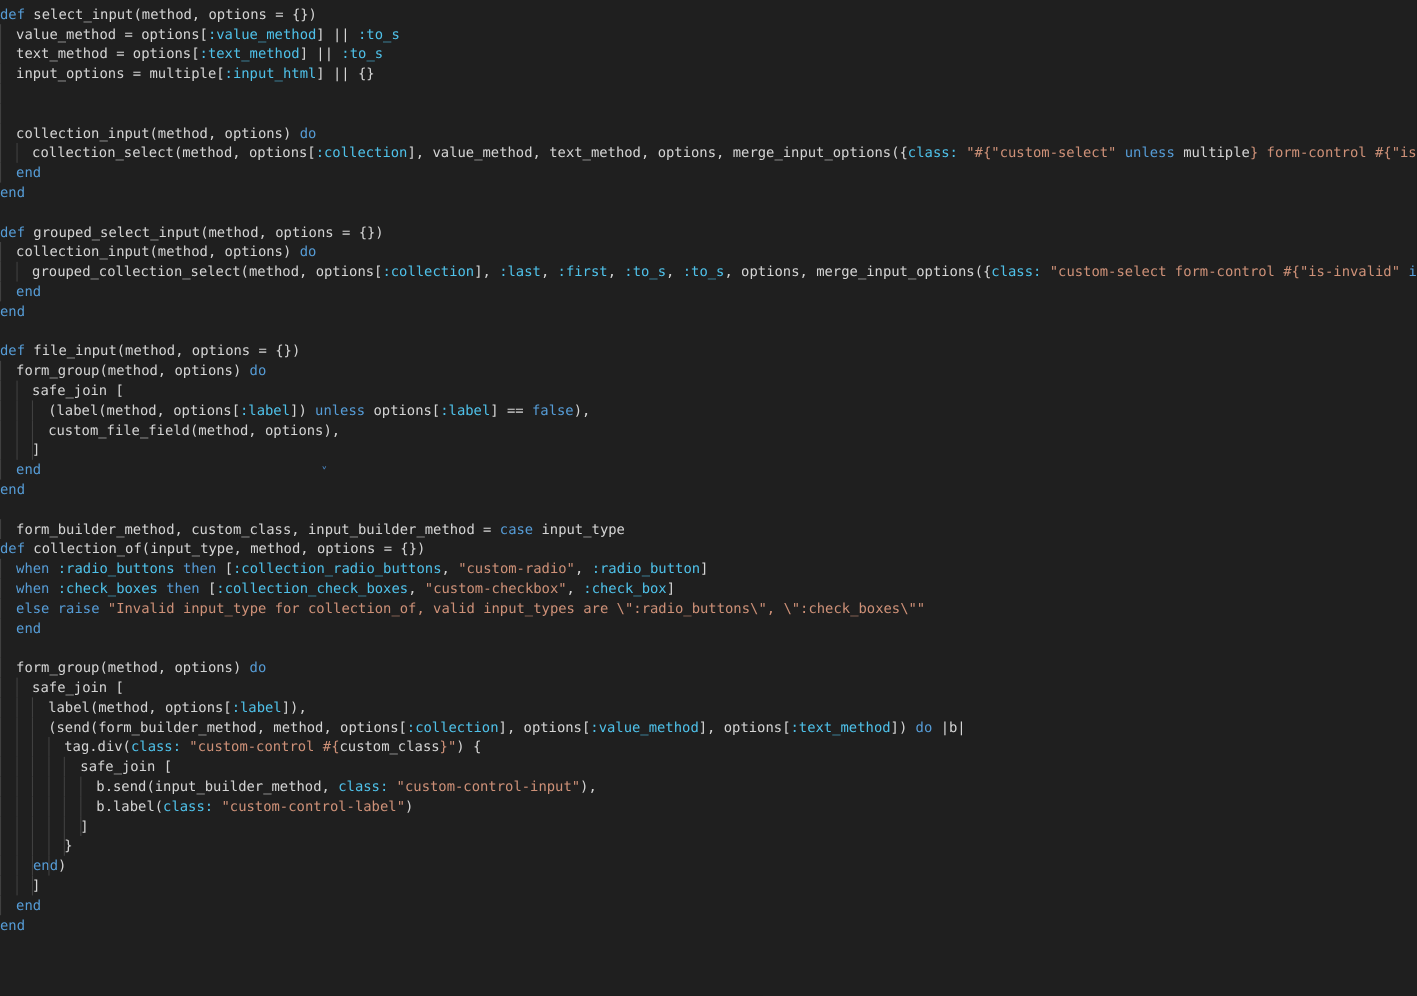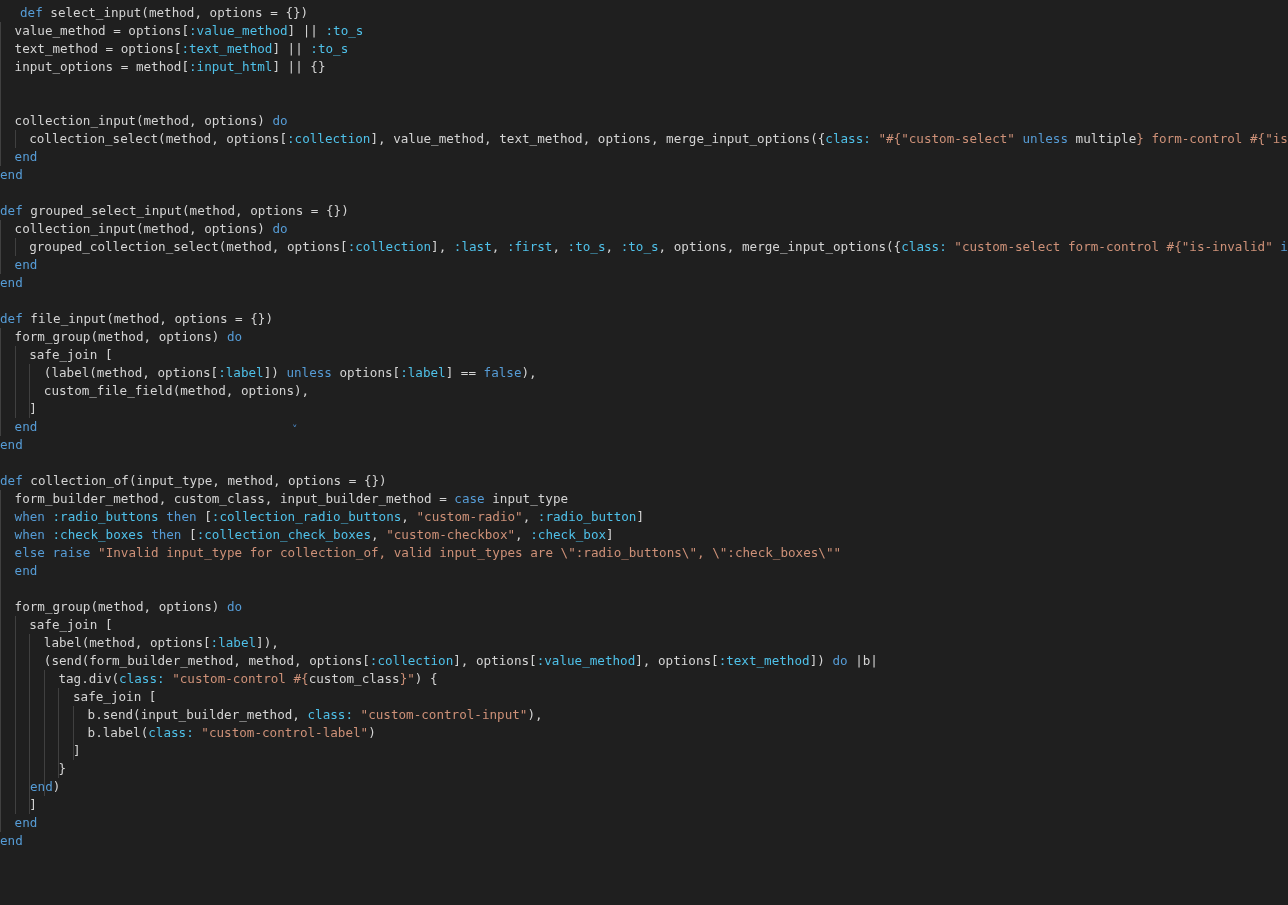--- a/index.html
+++ b/index.html
@@ -59,24 +59,24 @@
     line-height: 1;
     pointer-events: none;
     font-family: "DejaVu Sans", sans-serif;
   }
 </style>
 </head>
 <body>
 
 <div id="editor">
   <div id="code-area">
-      <div class="code-line"><span class="guides"></span><span class="txt" style="padding-left: 0px; margin-left: 20px;"><span class="t-kw">def</span><span class="t-plain"> select_input(method, options = {})</span></span></div>
+      <div class="code-line"><span class="guides"></span><span class="txt" style="padding-left: 0px;"><span class="t-kw">def</span><span class="t-plain"> select_input(method, options = {})</span></span></div>
       <div class="code-line"><span class="guides"><span class="guide" style="left: 0px;"></span></span><span class="txt" style="padding-left: 14.6px; margin-top: 32px;"><span class="t-plain">value_method = options[</span><span class="t-sym">:value_method</span><span class="t-plain">] || </span><span class="t-sym">:to_s</span></span></div>
       <div class="code-line"><span class="guides"><span class="guide" style="left: 0px;"></span></span><span class="txt" style="padding-left: 14.6px;"><span class="t-plain">text_method = options[</span><span class="t-sym">:text_method</span><span class="t-plain">] || </span><span class="t-sym">:to_s</span></span></div>
-      <div class="code-line"><span class="guides"><span class="guide" style="left: 0px;"></span></span><span class="txt" style="padding-left: 14.6px;"><span class="t-plain">input_options = method[</span><span class="t-sym">:input_html</span><span class="t-plain">] || {}</span></span></div>
+      <div class="code-line"><span class="guides"><span class="guide" style="left: 0px;"></span></span><span class="txt" style="padding-left: 14.6px;"><span class="t-plain">input_options = multiple[</span><span class="t-sym">:input_html</span><span class="t-plain">] || {}</span></span></div>
       <div class="code-line"><span class="guides"><span class="guide" style="left: 0px;"></span></span><span class="txt" style="padding-left: 14.6px;">&nbsp;</span></div>
       <div class="code-line"><span class="guides"><span class="guide" style="left: 0px;"></span></span><span class="txt" style="padding-left: 14.6px;">&nbsp;</span></div>
       <div class="code-line"><span class="guides"><span class="guide" style="left: 0px;"></span></span><span class="txt" style="padding-left: 14.6px;"><span class="t-plain">collection_input(method, options) </span><span class="t-kw">do</span></span></div>
       <div class="code-line"><span class="guides"><span class="guide" style="left: 0px;"></span><span class="guide" style="left: 14.6px;"></span></span><span class="txt" style="padding-left: 29.2px;"><span class="t-plain">collection_select(method, options[</span><span class="t-sym">:collection</span><span class="t-plain">], value_method, text_method, options, merge_input_options({</span><span class="t-sym">class:</span><span class="t-str"> "#{</span><span class="t-str">"custom-select" </span><span class="t-kw">unless</span><span class="t-plain"> multiple</span><span class="t-str">} form-control #{"is-invalid"</span></span></div>
       <div class="code-line"><span class="guides"><span class="guide" style="left: 0px;"></span></span><span class="txt" style="padding-left: 14.6px;"><span class="t-kw">end</span></span></div>
       <div class="code-line"><span class="guides"></span><span class="txt" style="padding-left: 0px;"><span class="t-kw">end</span></span></div>
       <div class="code-line"><span class="guides"></span><span class="txt" style="padding-left: 0px;">&nbsp;</span></div>
       <div class="code-line"><span class="guides"></span><span class="txt" style="padding-left: 0px;"><span class="t-kw">def</span><span class="t-plain"> grouped_select_input(method, options = {})</span></span></div>
       <div class="code-line"><span class="guides"><span class="guide" style="left: 0px;"></span></span><span class="txt" style="padding-left: 14.6px;"><span class="t-plain">collection_input(method, options) </span><span class="t-kw">do</span></span></div>
       <div class="code-line"><span class="guides"><span class="guide" style="left: 0px;"></span><span class="guide" style="left: 14.6px;"></span></span><span class="txt" style="padding-left: 29.2px;"><span class="t-plain">grouped_collection_select(method, options[</span><span class="t-sym">:collection</span><span class="t-plain">], </span><span class="t-sym">:last</span><span class="t-plain">, </span><span class="t-sym">:first</span><span class="t-plain">, </span><span class="t-sym">:to_s</span><span class="t-plain">, </span><span class="t-sym">:to_s</span><span class="t-plain">, options, merge_input_options({</span><span class="t-sym">class:</span><span class="t-str"> "custom-select form-control #{</span><span class="t-str">"is-invalid" </span><span class="t-kw">if</span></span></div>
@@ -85,22 +85,22 @@
       <div class="code-line"><span class="guides"></span><span class="txt" style="padding-left: 0px;">&nbsp;</span></div>
       <div class="code-line"><span class="guides"></span><span class="txt" style="padding-left: 0px;"><span class="t-kw">def</span><span class="t-plain"> file_input(method, options = {})</span></span></div>
       <div class="code-line"><span class="guides"><span class="guide" style="left: 0px;"></span></span><span class="txt" style="padding-left: 14.6px;"><span class="t-plain">form_group(method, options) </span><span class="t-kw">do</span></span></div>
       <div class="code-line"><span class="guides"><span class="guide" style="left: 0px;"></span><span class="guide" style="left: 14.6px;"></span></span><span class="txt" style="padding-left: 29.2px;"><span class="t-plain">safe_join [</span></span></div>
       <div class="code-line"><span class="guides"><span class="guide" style="left: 0px;"></span><span class="guide" style="left: 14.6px;"></span><span class="guide" style="left: 29.2px;"></span></span><span class="txt" style="padding-left: 43.8px;"><span class="t-plain">(label(method, options[</span><span class="t-sym">:label</span><span class="t-plain">]) </span><span class="t-kw">unless</span><span class="t-plain"> options[</span><span class="t-sym">:label</span><span class="t-plain">] == </span><span class="t-kw">false</span><span class="t-plain">),</span></span></div>
       <div class="code-line"><span class="guides"><span class="guide" style="left: 0px;"></span><span class="guide" style="left: 14.6px;"></span><span class="guide" style="left: 29.2px;"></span></span><span class="txt" style="padding-left: 43.8px;"><span class="t-plain">custom_file_field(method, options),</span></span></div>
       <div class="code-line"><span class="guides"><span class="guide" style="left: 0px;"></span><span class="guide" style="left: 14.6px;"></span><span class="guide" style="left: 29.2px;"></span></span><span class="txt" style="padding-left: 29.2px;"><span class="t-plain">]</span></span></div>
       <div class="code-line"><span class="guides"><span class="guide" style="left: 0px;"></span></span><span class="txt" style="padding-left: 14.6px;"><span class="t-kw">end</span></span></div>
       <div class="code-line"><span class="guides"></span><span class="txt" style="padding-left: 0px;"><span class="t-kw">end</span></span></div>
       <div class="code-line"><span class="guides"></span><span class="txt" style="padding-left: 0px;">&nbsp;</span></div>
+      <div class="code-line"><span class="guides"><span class="guide" style="left: 0px;"></span></span><span class="txt" style="padding-left: 14.6px;"><span class="t-plain">form_builder_method, custom_class, input_builder_method = </span><span class="t-kw">case</span><span class="t-plain"> input_type</span></span></div>
       <div class="code-line"><span class="guides"></span><span class="txt" style="padding-left: 0px;"><span class="t-kw">def</span><span class="t-plain"> collection_of(input_type, method, options = {})</span></span></div>
-      <div class="code-line"><span class="guides"><span class="guide" style="left: 0px;"></span></span><span class="txt" style="padding-left: 14.6px;"><span class="t-plain">form_builder_method, custom_class, input_builder_method = </span><span class="t-kw">case</span><span class="t-plain"> input_type</span></span></div>
       <div class="code-line"><span class="guides"><span class="guide" style="left: 0px;"></span></span><span class="txt" style="padding-left: 14.6px;"><span class="t-kw">when</span><span class="t-plain"> </span><span class="t-sym">:radio_buttons</span><span class="t-plain"> </span><span class="t-kw">then</span><span class="t-plain"> [</span><span class="t-sym">:collection_radio_buttons</span><span class="t-plain">, </span><span class="t-str">"custom-radio"</span><span class="t-plain">, </span><span class="t-sym">:radio_button</span><span class="t-plain">]</span></span></div>
       <div class="code-line"><span class="guides"><span class="guide" style="left: 0px;"></span></span><span class="txt" style="padding-left: 14.6px;"><span class="t-kw">when</span><span class="t-plain"> </span><span class="t-sym">:check_boxes</span><span class="t-plain"> </span><span class="t-kw">then</span><span class="t-plain"> [</span><span class="t-sym">:collection_check_boxes</span><span class="t-plain">, </span><span class="t-str">"custom-checkbox"</span><span class="t-plain">, </span><span class="t-sym">:check_box</span><span class="t-plain">]</span></span></div>
       <div class="code-line"><span class="guides"><span class="guide" style="left: 0px;"></span></span><span class="txt" style="padding-left: 14.6px;"><span class="t-kw">else</span><span class="t-plain"> </span><span class="t-kw">raise</span><span class="t-plain"> </span><span class="t-str">"Invalid input_type for collection_of, valid input_types are \":radio_buttons\", \":check_boxes\""</span></span></div>
       <div class="code-line"><span class="guides"><span class="guide" style="left: 0px;"></span></span><span class="txt" style="padding-left: 14.6px;"><span class="t-kw">end</span></span></div>
       <div class="code-line"><span class="guides"><span class="guide" style="left: 0px;"></span></span><span class="txt" style="padding-left: 14.6px;">&nbsp;</span></div>
       <div class="code-line"><span class="guides"><span class="guide" style="left: 0px;"></span></span><span class="txt" style="padding-left: 14.6px;"><span class="t-plain">form_group(method, options) </span><span class="t-kw">do</span></span></div>
       <div class="code-line"><span class="guides"><span class="guide" style="left: 0px;"></span><span class="guide" style="left: 14.6px;"></span></span><span class="txt" style="padding-left: 29.2px;"><span class="t-plain">safe_join [</span></span></div>
       <div class="code-line"><span class="guides"><span class="guide" style="left: 0px;"></span><span class="guide" style="left: 14.6px;"></span><span class="guide" style="left: 29.2px;"></span></span><span class="txt" style="padding-left: 43.8px;"><span class="t-plain">label(method, options[</span><span class="t-sym">:label</span><span class="t-plain">]),</span></span></div>
       <div class="code-line"><span class="guides"><span class="guide" style="left: 0px;"></span><span class="guide" style="left: 14.6px;"></span><span class="guide" style="left: 29.2px;"></span></span><span class="txt" style="padding-left: 43.8px;"><span class="t-plain">(send(form_builder_method, method, options[</span><span class="t-sym">:collection</span><span class="t-plain">], options[</span><span class="t-sym">:value_method</span><span class="t-plain">], options[</span><span class="t-sym">:text_method</span><span class="t-plain">]) </span><span class="t-kw">do</span><span class="t-plain"> |b|</span></span></div>
       <div class="code-line"><span class="guides"><span class="guide" style="left: 0px;"></span><span class="guide" style="left: 14.6px;"></span><span class="guide" style="left: 29.2px;"></span><span class="guide" style="left: 43.8px;"></span></span><span class="txt" style="padding-left: 58.4px;"><span class="t-plain">tag.div(</span><span class="t-sym">class:</span><span class="t-str"> "custom-control #{</span><span class="t-plain">custom_class</span><span class="t-str">}"</span><span class="t-plain">) {</span></span></div>

